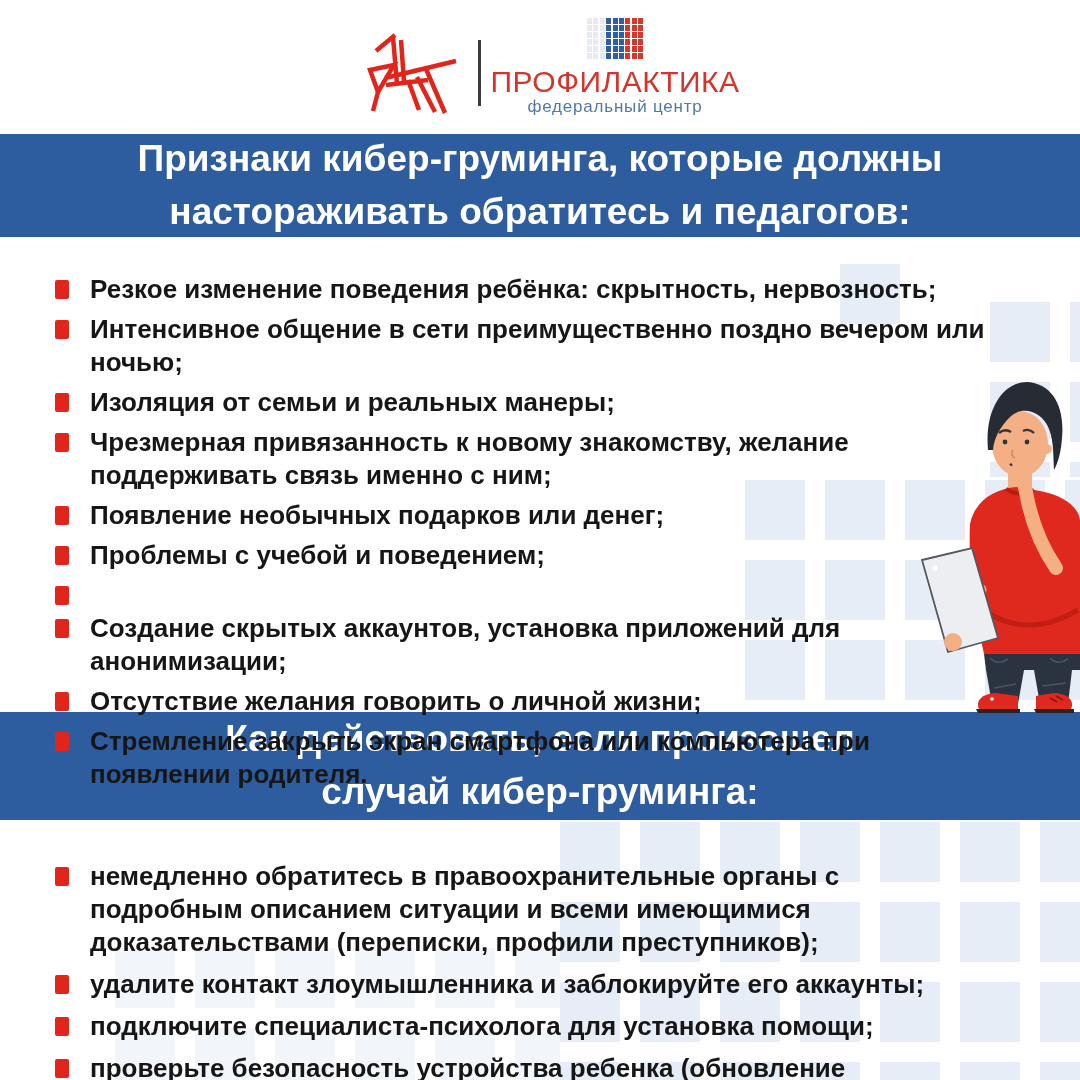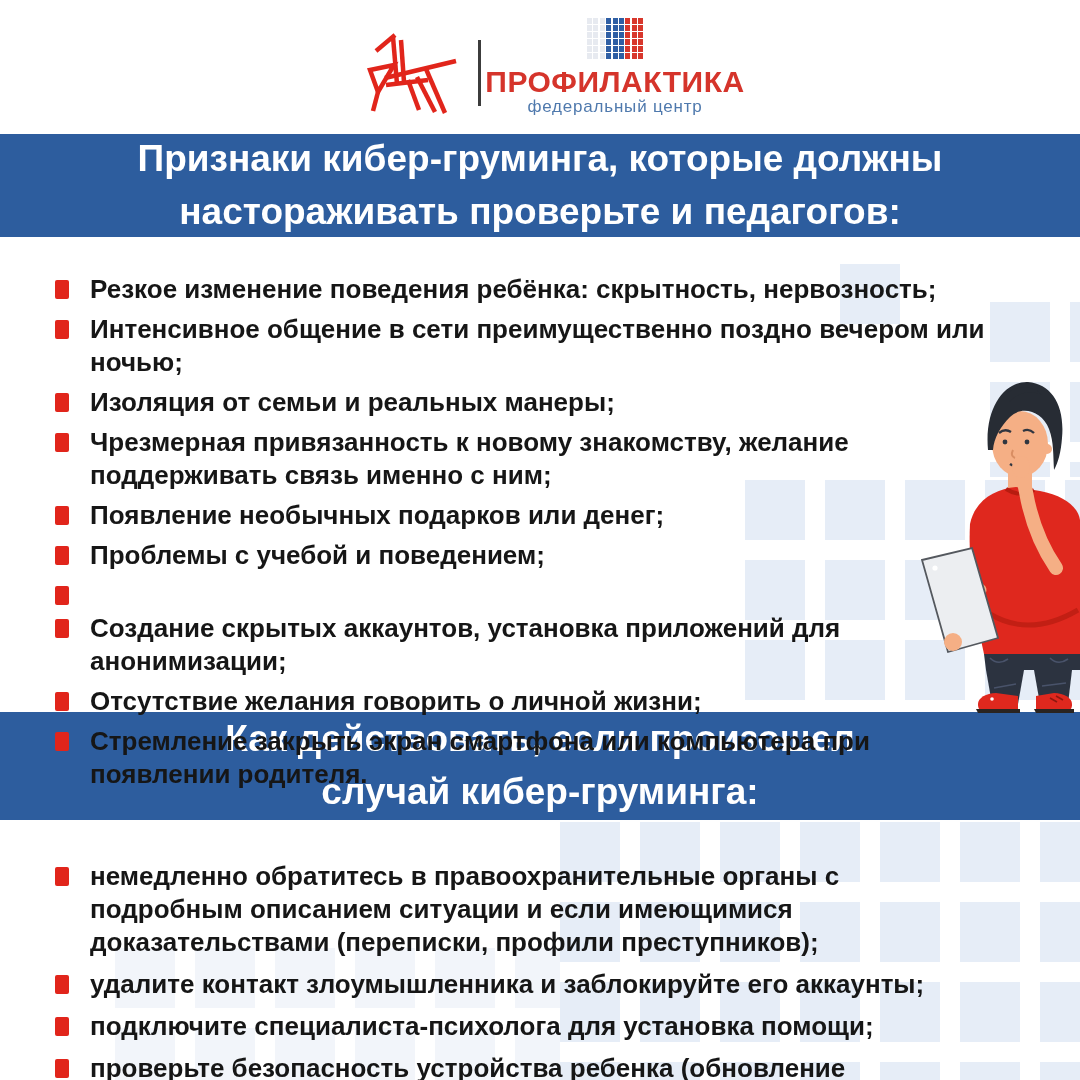--- a/index.html
+++ b/index.html
@@ -28,21 +28,21 @@
   }
   .tiles.faint{opacity:.5;}
 
   
   .header{position:absolute;left:0;top:0;width:1080px;height:134px;z-index:2;}
   .brand-mark{position:absolute;left:356px;top:22px;}
   .header-divider{position:absolute;left:478px;top:40px;width:3px;height:66px;background:#3C3C3C;}
   .brand-block{position:absolute;left:500px;top:18px;width:230px;display:flex;flex-direction:column;align-items:center;}
   .brand-grid{display:grid;grid-template-columns:repeat(9,5px);grid-auto-rows:5.6px;gap:1.4px;margin-bottom:7px;}
   .brand-grid div{width:5px;height:5.6px;}
-  .brand-title{font-size:30px;font-weight:bold;color:var(--brand-red);letter-spacing:.5px;line-height:1.05;}
+  .brand-title{font-size:30px;font-weight:normal;color:var(--brand-red);letter-spacing:.5px;line-height:1.05;}
   .brand-subtitle{font-size:17px;color:var(--brand-blue);letter-spacing:.8px;}
 
   
   .banner{position:absolute;left:0;width:1080px;background:var(--blue);color:#ffffff;
           display:flex;flex-direction:column;justify-content:center;align-items:center;
           text-align:center;font-weight:bold;font-size:37px;line-height:1.42;z-index:1;}
   .banner-1{top:134px;height:103px;}
   .banner-2{top:712px;height:108px;}
 
   
@@ -139,21 +139,21 @@
           <div style="background: rgb(216, 55, 44);"></div>
           <div style="background: rgb(216, 55, 44);"></div>
         </div>
       <div class="brand-title">ПРОФИЛАКТИКА</div>
       <div class="brand-subtitle">федеральный центр</div>
     </div>
   </div>
 
   <div class="banner banner-1">
     <div>Признаки кибер-груминга, которые должны</div>
-    <div>настораживать проверьте и педагогов:</div>
+    <div>настораживать обратитесь и педагогов:</div>
   </div>
 
   <div class="list list-1">
 
       <div class="list-item">
         <span class="bullet"></span>
         <span class="item-text">Резкое изменение поведения ребёнка: скрытность, нервозность;</span>
       </div>
 
       <div class="list-item">
@@ -203,21 +203,21 @@
 
   <div class="banner banner-2">
     <div>Как действовать, если произошел</div>
     <div>случай кибер-груминга:</div>
   </div>
 
   <div class="list list-2">
 
       <div class="list-item">
         <span class="bullet"></span>
-        <span class="item-text">немедленно обратитесь в правоохранительные органы с подробным описанием ситуации и если имеющимися доказательствами (переписки, профили преступников);</span>
+        <span class="item-text">немедленно обратитесь в правоохранительные органы с подробным описанием ситуации и всеми имеющимися доказательствами (переписки, профили преступников);</span>
       </div>
 
       <div class="list-item">
         <span class="bullet"></span>
         <span class="item-text">удалите контакт злоумышленника и заблокируйте его аккаунты;</span>
       </div>
 
       <div class="list-item">
         <span class="bullet"></span>
         <span class="item-text">подключите специалиста-психолога для установка помощи;</span>

